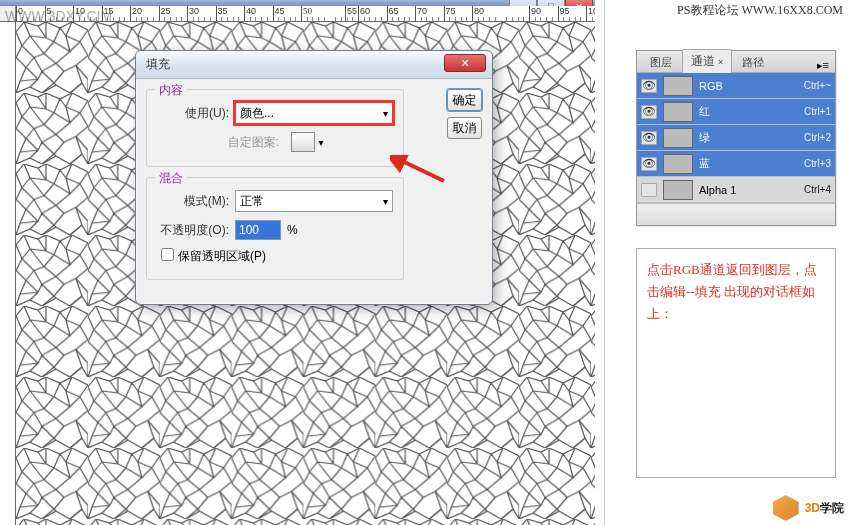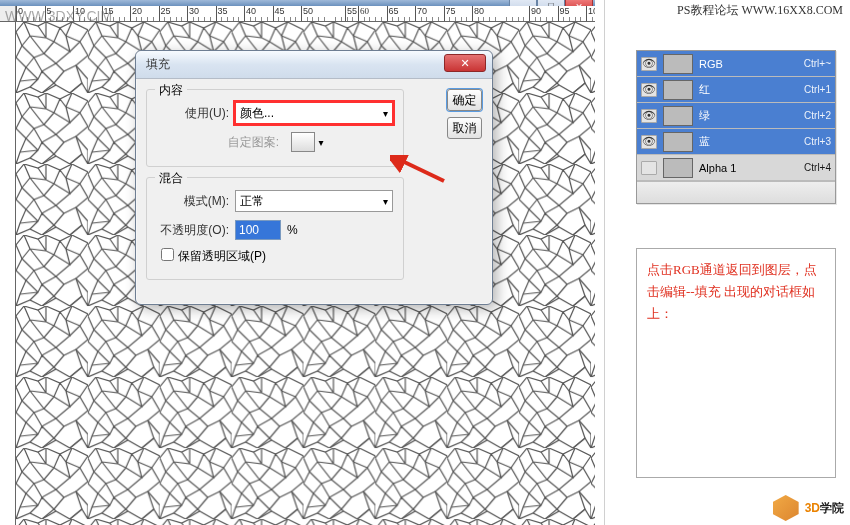--- a/index.html
+++ b/index.html
@@ -35,21 +35,21 @@
     
     .dialog { position: absolute; left: 135px; top: 50px; width: 358px; background: #f0f0f0; border: 1px solid #6e7e93; border-radius: 6px; box-shadow: 0 0 0 1px rgba(255,255,255,0.4) inset, 4px 4px 14px rgba(0,0,0,0.3); z-index: 100; }
     .dlg-title { height: 28px; background: linear-gradient(#f7fbff,#d9e4f1 50%,#cfdceb); border-radius: 6px 6px 0 0; display: flex; align-items: center; padding-left: 10px; border-bottom: 1px solid #b4bcc7; position: relative; }
     .dlg-title-text { font-size: 12px; color: #333; }
     .dlg-close { position: absolute; right: 6px; top: 3px; width: 42px; height: 18px; background: linear-gradient(#e57373,#c93434); border: 1px solid #8d2828; border-radius: 3px; color: #fff; display: flex; align-items: center; justify-content: center; font-size: 11px; }
     .dlg-close::after { content: "✕"; }
     .dlg-body { padding: 10px 10px 14px 10px; display: flex; }
     .dlg-left { flex: 1; }
     .dlg-right { width: 78px; display: flex; flex-direction: column; gap: 6px; padding-top: 0; }
     .fieldset { border: 1px solid #d0d0d0; border-radius: 3px; padding: 12px 10px 14px 10px; margin-bottom: 10px; position: relative; }
-    .fieldset-label { position: absolute; top: -8px; left: 8px; background: #f0f0f0; padding: 0 4px; font-size: 12px; color: #000000; }
+    .fieldset-label { position: absolute; top: -8px; left: 8px; background: #f0f0f0; padding: 0 4px; font-size: 12px; color: #a21caf; }
     .row { display: flex; align-items: center; margin-bottom: 8px; }
     .row label { text-align: right; width: 78px; padding-right: 6px; font-size: 12px; color: #333; }
     .dropdown { flex: 1; height: 22px; background: #fff; border: 1px solid #999; display: flex; align-items: center; padding: 0 4px; position: relative; }
     .dropdown.highlight { outline: 3px solid #ff3030; outline-offset: -1px; text-align: center; }
     .dropdown-arrow { margin-left: auto; font-size: 10px; }
     .swatch { width: 24px; height: 20px; border: 1px solid #888; background: linear-gradient(#fff,#ddd); margin-left: 6px; }
     .swatch-arrow { width: 12px; text-align: center; font-size: 10px; }
     .textbox { width: 46px; height: 20px; border: 1px solid #7a9ac0; background: #fff; text-align: left; padding: 1px 3px; color: #000; }
     .textbox.sel { background: #3676d9; color: #fff; }
     .checkbox-row { display: flex; align-items: flex-start; margin-top: 4px; padding-left: 4px; }
@@ -139,31 +139,31 @@
         <div class="ruler-tick" style="left: 228px;">40</div>
         <div class="ruler-minor" style="left: 233.7px;"></div>
         <div class="ruler-minor" style="left: 239.4px;"></div>
         <div class="ruler-minor" style="left: 245.1px;"></div>
         <div class="ruler-minor" style="left: 250.8px;"></div>
         <div class="ruler-tick" style="left: 256.5px;">45</div>
         <div class="ruler-minor" style="left: 262.2px;"></div>
         <div class="ruler-minor" style="left: 267.9px;"></div>
         <div class="ruler-minor" style="left: 273.6px;"></div>
         <div class="ruler-minor" style="left: 279.3px;"></div>
-        <div class="ruler-tick" style="left: 285px;">50</div>
+        <div class="ruler-tick" style="left: 285px; font-family: Liberation Serif, serif;">50</div>
         <div class="ruler-minor" style="left: 290.7px;"></div>
         <div class="ruler-minor" style="left: 296.4px;"></div>
         <div class="ruler-minor" style="left: 302.1px;"></div>
         <div class="ruler-minor" style="left: 307.8px;"></div>
         <div class="ruler-tick" style="left: 329px;">55</div>
         <div class="ruler-minor" style="left: 319.2px;"></div>
         <div class="ruler-minor" style="left: 324.9px;"></div>
         <div class="ruler-minor" style="left: 330.6px;"></div>
         <div class="ruler-minor" style="left: 336.3px;"></div>
-        <div class="ruler-tick" style="left: 342px; font-family: Liberation Serif, serif;">60</div>
+        <div class="ruler-tick" style="left: 342px;">60</div>
         <div class="ruler-minor" style="left: 347.7px;"></div>
         <div class="ruler-minor" style="left: 353.4px;"></div>
         <div class="ruler-minor" style="left: 359.1px;"></div>
         <div class="ruler-minor" style="left: 364.8px;"></div>
         <div class="ruler-tick" style="left: 370.5px;">65</div>
         <div class="ruler-minor" style="left: 376.2px;"></div>
         <div class="ruler-minor" style="left: 381.9px;"></div>
         <div class="ruler-minor" style="left: 387.6px;"></div>
         <div class="ruler-minor" style="left: 393.3px;"></div>
         <div class="ruler-tick" style="left: 399px;">70</div>
@@ -273,20 +273,26 @@
       <marker id="ah" markerWidth="8" markerHeight="8" refX="2" refY="3" orient="auto">
         <path d="M0 0 L6 3 L0 6 Z" fill="#dd2a1a"></path>
       </marker>
     </defs>
   <line x1="54" y1="26" x2="8" y2="4" stroke="#dd2a1a" stroke-width="4" marker-end="url(#ah)"></line>
 </svg>
 
 <div class="right-col"></div>
 
 <div class="channels-panel">
+  <div class="panel-tabs">
+    <div class="ptab">图层</div>
+    <div class="ptab active"><span>通道</span> <span style="font-size:9px;">×</span></div>
+    <div class="ptab">路径</div>
+    <div class="panel-menu">▸≡</div>
+  </div>
   <div class="chan-list" id="chan-list">
       <div class="chan-row sel">
         <div class="eye">👁</div>
         <div class="chan-thumb"></div>
         <div class="chan-name">RGB</div>
         <div class="chan-key">Ctrl+~</div>
       </div>
       <div class="chan-row sel">
         <div class="eye">👁</div>
         <div class="chan-thumb"></div>

